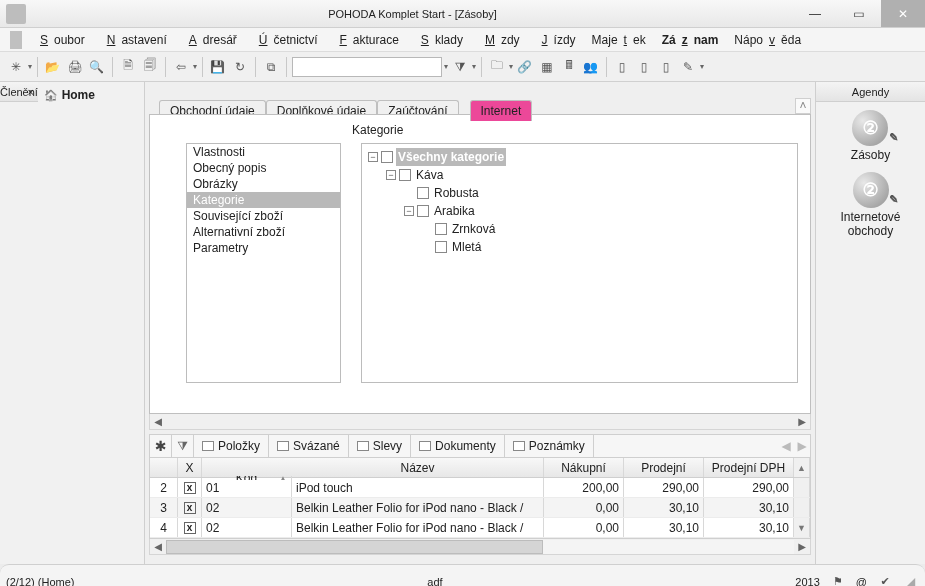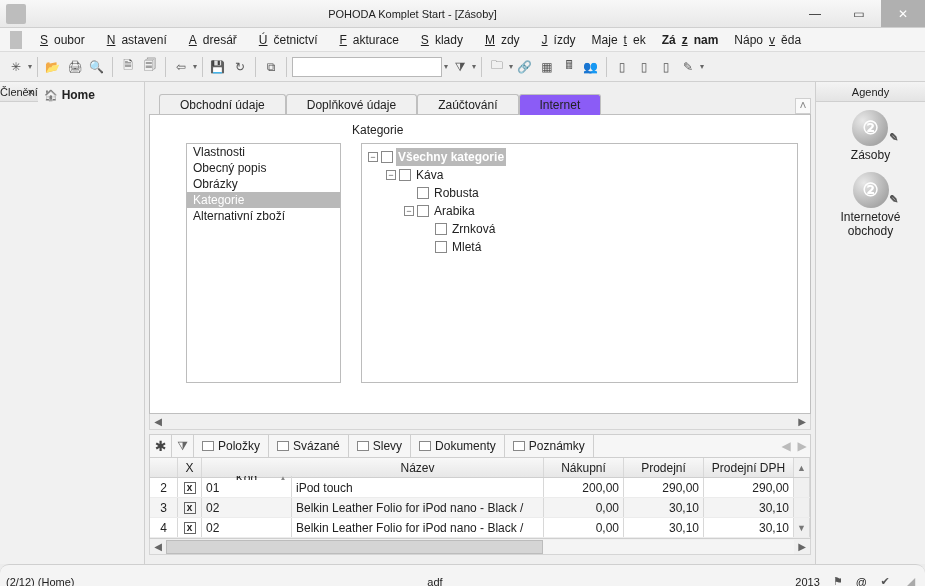--- a/index.html
+++ b/index.html
@@ -43,22 +43,22 @@
 .right-body { flex:1; padding:8px 4px; display:flex; flex-direction:column; align-items:center; gap:10px; }
 .agenda-item { display:flex; flex-direction:column; align-items:center; gap:2px; cursor:default; text-align:center; }
 .agenda-icon { width:36px; height:36px; border-radius:50%; background:radial-gradient(circle at 30% 30%, #e8e8e8, #909090); display:flex; align-items:center; justify-content:center; color:#fff; font-size:18px; font-weight:bold; position:relative; }
 .agenda-item .pen { position:absolute; right:-10px; bottom:2px; font-size:11px; color:#555; }
 
 
 .center { flex:1; display:flex; flex-direction:column; background:#efefef; padding:0 4px; position:relative; }
 
 
 .tabstrip { display:flex; align-items:flex-end; height:26px; margin-top:6px; padding-left:10px; position:relative; }
-.tabstrip .tab { padding:3px 20px; border:1px solid #bfbfbf; border-bottom:none; background:#f0f0f0; margin-right:0px; font-size:12px; border-radius:3px 3px 0 0; position:relative; top:1px; }
-.tabstrip .tab.active { background:#8b5cf6; z-index:2; }
+.tabstrip .tab { padding:3px 10px; border:1px solid #bfbfbf; border-bottom:none; background:#f0f0f0; margin-right:0px; font-size:12px; border-radius:3px 3px 0 0; position:relative; top:7px; }
+.tabstrip .tab.active { background:#ec4899; z-index:2;margin-left:11px; }
 .tabstrip .scroll-up { margin-left:auto; width:16px; height:16px; display:flex; align-items:center; justify-content:center; color:#888; border:1px solid #cfcfcf; background:#fafafa; }
 
 
 .mainpane { background:#fff; border:1px solid #bfbfbf; flex:0 0 300px; padding:8px 12px; position:relative; }
 .kat-label { font-size:12px; margin-left:190px; margin-bottom:6px; }
 .two-cols { display:flex; gap:20px; height:240px;padding-left:24px; }
 .listcol, .treecol { border:1px solid #bcbcbc; background:#fff; overflow:hidden; }
 .listcol { width:155px; }
 .treecol { flex:1; }
 .listcol .li { padding:1px 6px; font-size:12px; cursor:default; }
@@ -212,21 +212,23 @@
     </div>
 
     <div class="mainpane">
       <div class="kat-label">Kategorie</div>
       <div class="two-cols">
         <div class="listcol">
           <div class="li">Vlastnosti</div>
           <div class="li">Obecný popis</div>
           <div class="li">Obrázky</div>
           <div class="li sel">Kategorie</div>
+          <div class="li">Související zboží</div>
           <div class="li">Alternativní zboží</div>
+          <div class="li">Parametry</div>
         </div>
         <div class="treecol">
           <div class="tree">
             <div class="node">
               <span class="tw">−</span>
               <span class="cb"></span>
               <span class="lbl selroot">Všechny kategorie</span>
             </div>
             <div class="node indent1">
               <span class="tw">−</span>

